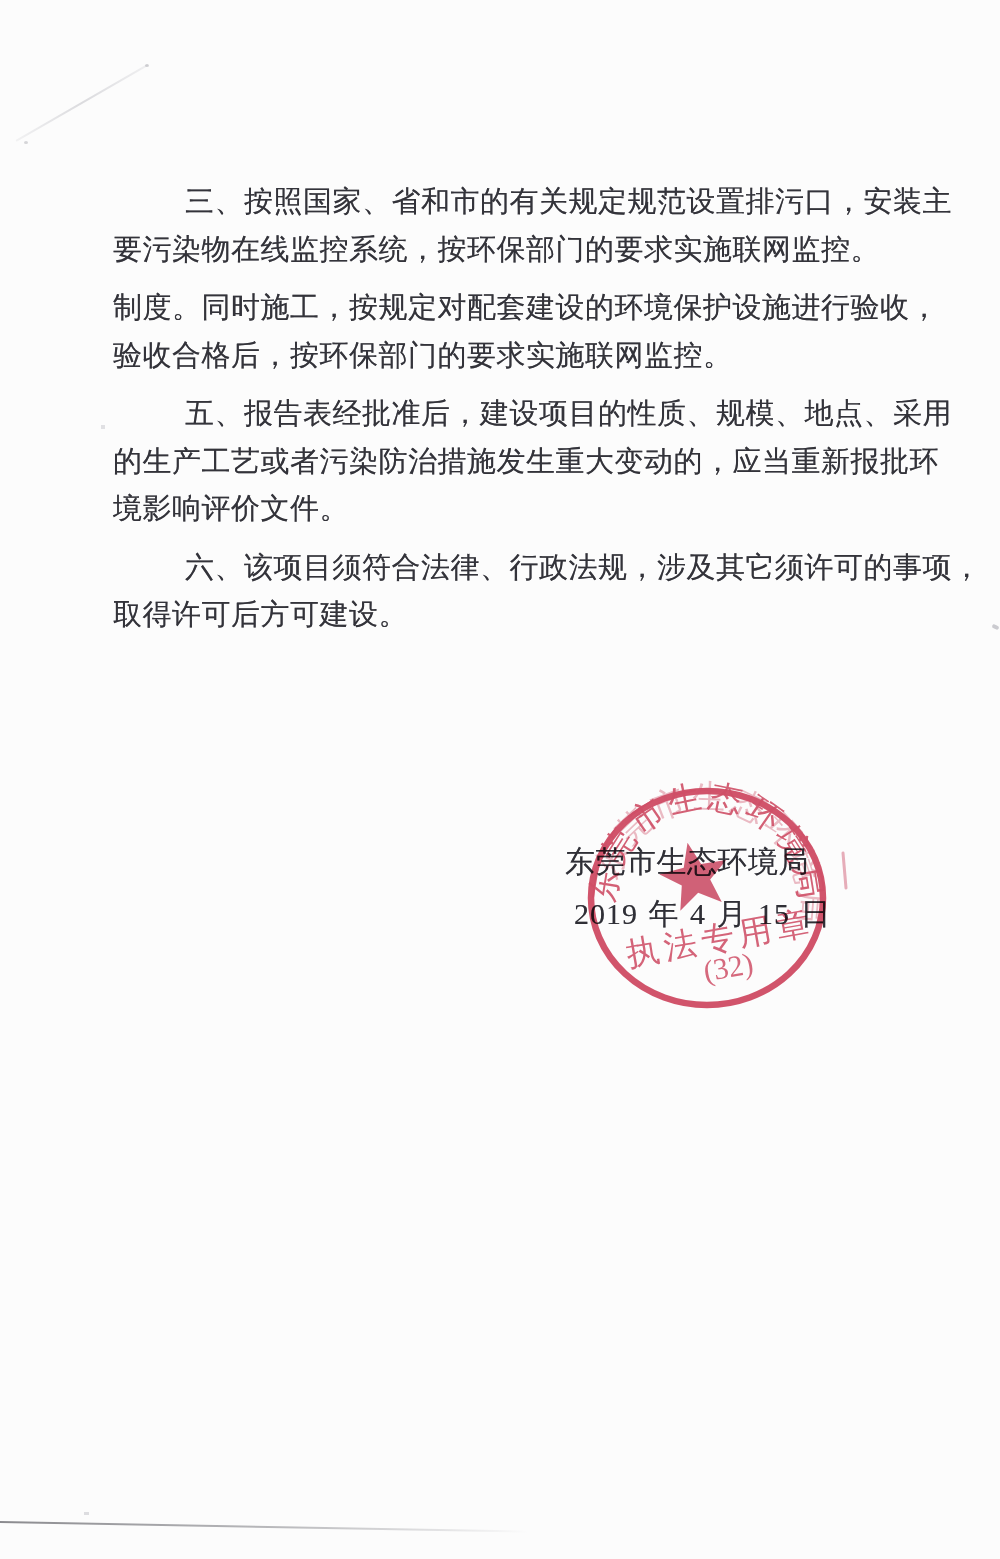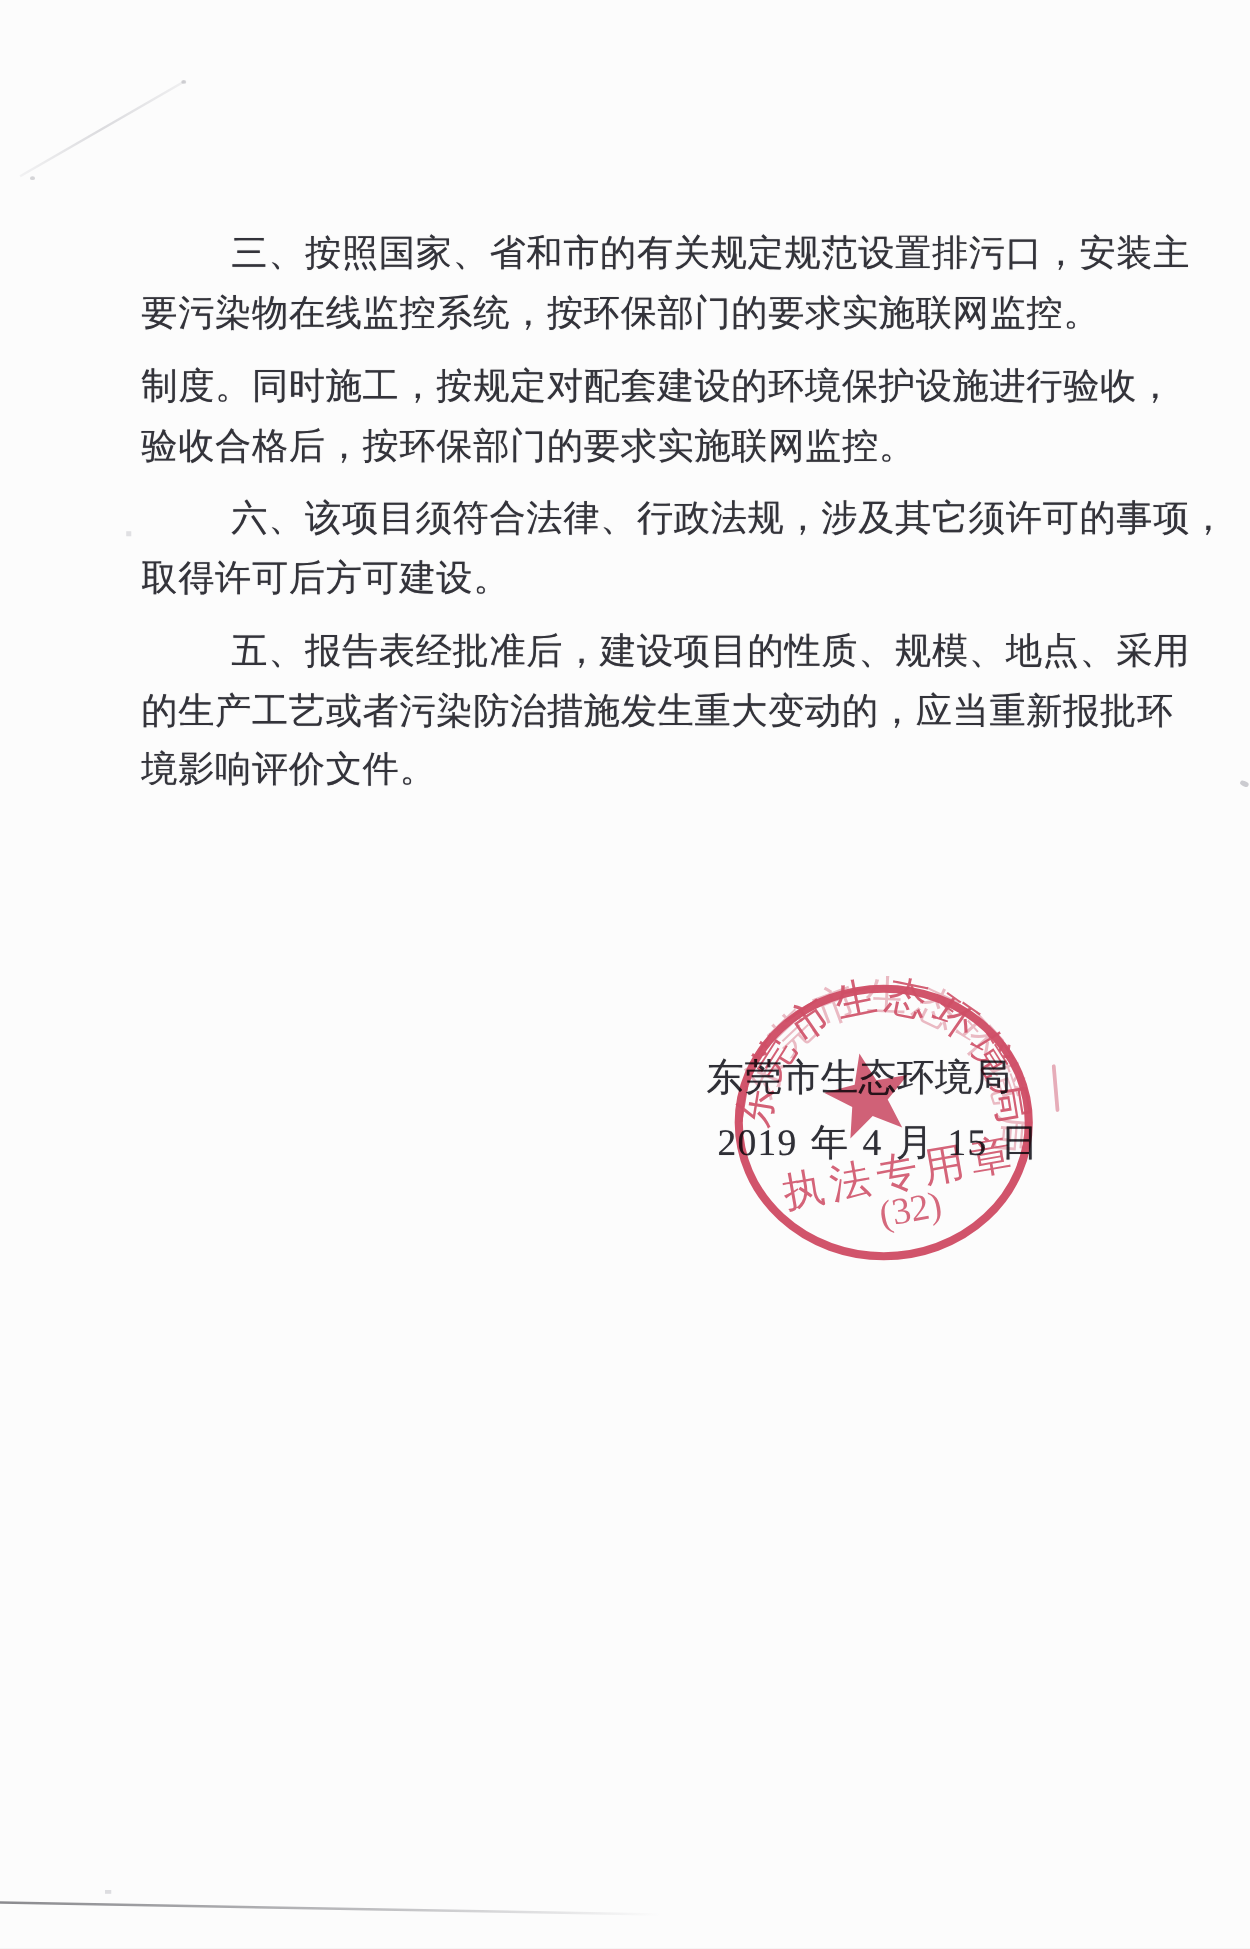--- a/index.html
+++ b/index.html
@@ -17,21 +17,21 @@
   
   .text-block{
     position:absolute;
     left:113px;top:180px;
     width:822px;
     color:#33333a;
     font-size:29px;
     letter-spacing:0.5px;
     text-shadow:0 0 0.6px rgba(40,40,48,0.55);
   }
-  .para{margin:0 0 11px 0;}
+  .para{margin:0 0 11px 0;font-family:Liberation Mono, monospace;}
   .line{
     height:47.5px;
     line-height:47.5px;
     white-space:nowrap;
     text-align:justify;
     text-align-last:justify;
     text-justify:inter-character;
   }
   .line.indent{padding-left:72px;}
   .line.last{text-align-last:left;white-space:normal;}
@@ -78,27 +78,27 @@
   <div class="text-block">
       <div class="para">
         <div class="line indent">三、按照国家、省和市的有关规定规范设置排污口，安装主</div>
         <div class="line last">要污染物在线监控系统，按环保部门的要求实施联网监控。</div>
       </div>
       <div class="para">
         <div class="line">制度。同时施工，按规定对配套建设的环境保护设施进行验收，</div>
         <div class="line last">验收合格后，按环保部门的要求实施联网监控。</div>
       </div>
       <div class="para">
-        <div class="line indent">六、该项目须符合法律、行政法规，涉及其它须许可的事项，</div>
-        <div class="line last">取得许可后方可建设。</div>
-      </div>
-      <div class="para">
         <div class="line indent">五、报告表经批准后，建设项目的性质、规模、地点、采用</div>
         <div class="line">的生产工艺或者污染防治措施发生重大变动的，应当重新报批环</div>
         <div class="line last">境影响评价文件。</div>
+      </div>
+      <div class="para">
+        <div class="line indent">六、该项目须符合法律、行政法规，涉及其它须许可的事项，</div>
+        <div class="line last">取得许可后方可建设。</div>
       </div>
     </div>
 
   <div class="sig sig-agency">东莞市生态环境局</div>
   <div class="sig sig-date">2019 年 4 月 15 日</div>
 
   <svg class="stamp" viewBox="0 0 290 280" xmlns="http://www.w3.org/2000/svg">
     <defs>
       <path id="arcPath" d="M 53.6 168.9 A 92 92 0 1 1 220.4 168.9" fill="none"></path>
     </defs>

